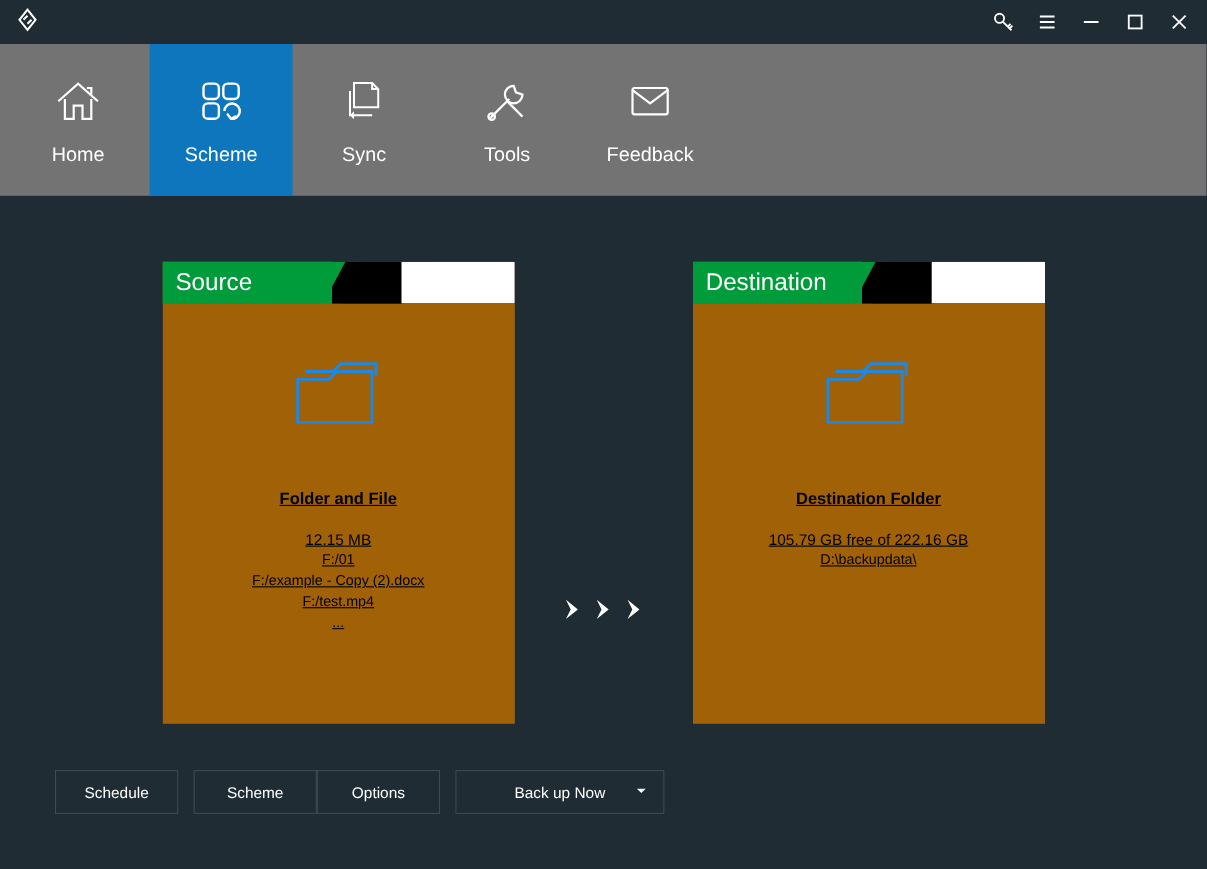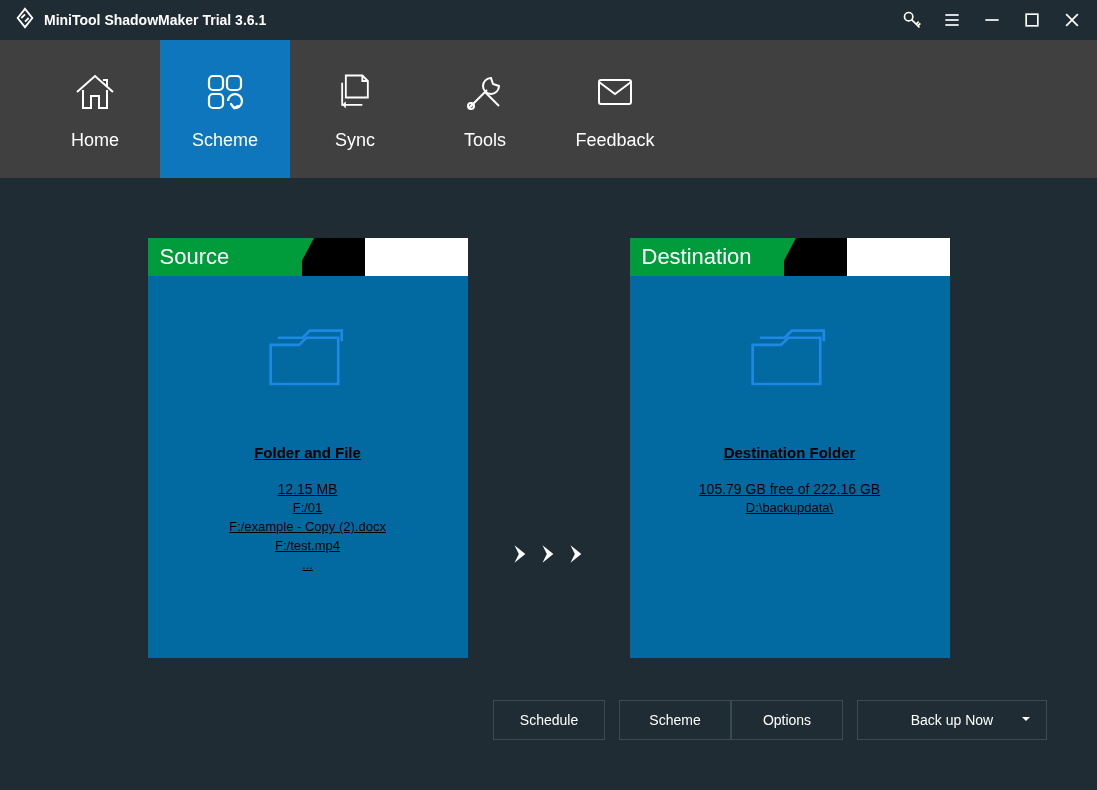--- a/index.html
+++ b/index.html
@@ -23,24 +23,24 @@
   }
   .titlebar-left { display: flex; align-items: center; gap: 8px; }
   .titlebar-title { font-size: 14px; font-weight: bold; color: #fff; }
   .titlebar-right { display: flex; align-items: center; gap: 18px; }
   .titlebar-right svg { width: 20px; height: 20px; }
   .win-btn { cursor: pointer; display:flex; align-items:center; justify-content:center; width:22px; height:22px;}
 
   
   .tabbar {
     height: 138px;
-    background: #404040;
+    background: #737373;
     display: flex;
     align-items: stretch;
-    padding: 0 30px;
+    padding: 0 6px;
   }
   .tab {
     width: 130px;
     display: flex;
     flex-direction: column;
     align-items: center;
     justify-content: center;
     gap: 14px;
     cursor: pointer;
     color: #fff;
@@ -61,21 +61,21 @@
     display: flex;
     align-items: flex-start;
     justify-content: center;
     gap: 40px;
     padding-top: 20px;
   }
 
   .card {
     width: 320px;
     height: 420px;
-    background: #0369a1;
+    background: #a16207;
     color: #000;
     position: relative;
     display: flex;
     flex-direction: column;
     cursor: pointer;
   }
   .card-header {
     height: 38px;
     position: relative;
     background: linear-gradient(to right, #009b3a 0%, #009b3a 48%, #000 48%, #000 100%);
@@ -134,21 +134,21 @@
     gap: 2px;
   }
   .chevron {
     width: 26px; height: 26px;
     color:#fff;
   }
 
   
   .bottombar {
     display:flex;
-    justify-content: flex-end;
+    justify-content: flex-start;
     padding: 10px 0 30px 0;
   }
   .bottombar-left, .bottombar-right { display:flex; gap: 14px; }
   .btn {
     min-width: 112px;
     height: 40px;
     border: 1px solid #3a4a52;
     background: transparent;
     color: #fff;
     font-size: 14px;
@@ -167,21 +167,20 @@
 <body>
 
 <div class="titlebar">
   <div class="titlebar-left">
     <span>
       <svg width="22" height="22" viewBox="0 0 24 24" fill="none" stroke="#fff" stroke-width="2">
         <path d="M12 2 L20 12 L12 22 L4 12 Z"></path>
         <path d="M8 12 L12 8 M12 16 L16 12"></path>
       </svg>
     </span>
-    <span class="titlebar-title">MiniTool ShadowMaker Trial 3.6.1</span>
   </div>
   <div class="titlebar-right">
     <span class="win-btn">
       <svg viewBox="0 0 24 24" fill="none" stroke="#fff" stroke-width="2">
         <circle cx="8" cy="8" r="5"></circle>
           <path d="M11.5 11.5 L21 21 M17 17 L20 14 M19 19 L22 16"></path>
       </svg>
     </span>
     <span class="win-btn">
       <svg viewBox="0 0 24 24" stroke="#fff" stroke-width="2">

